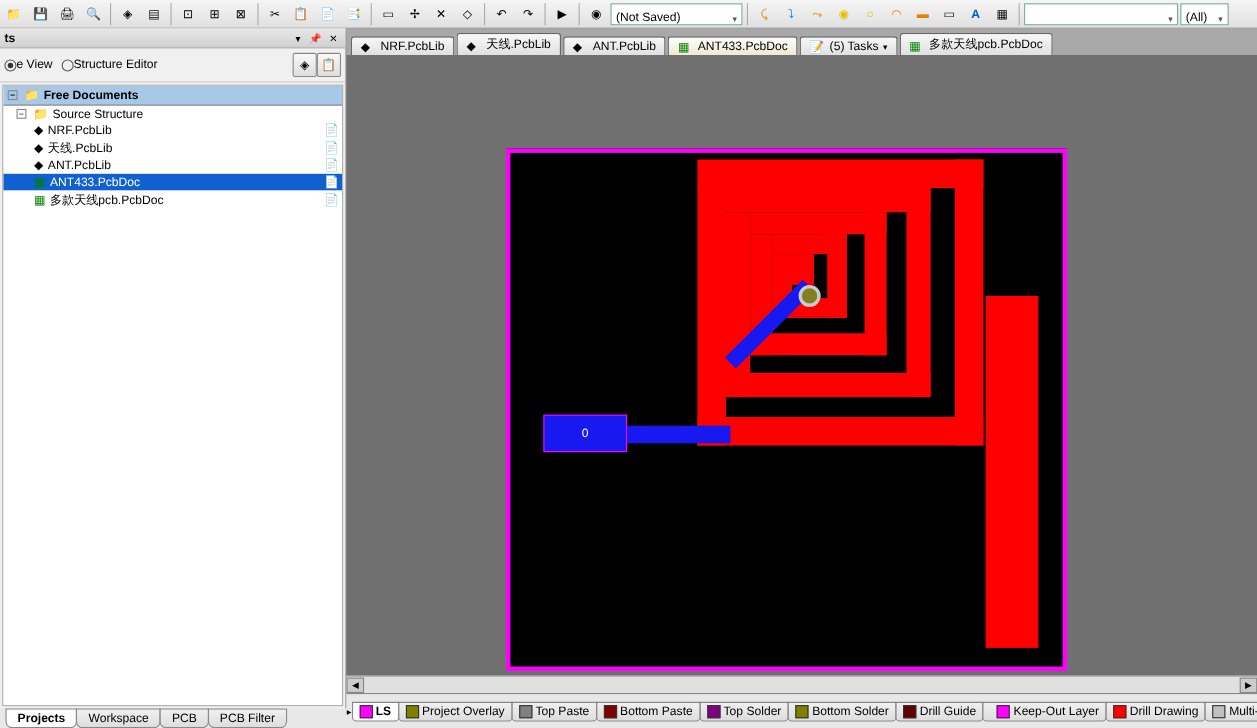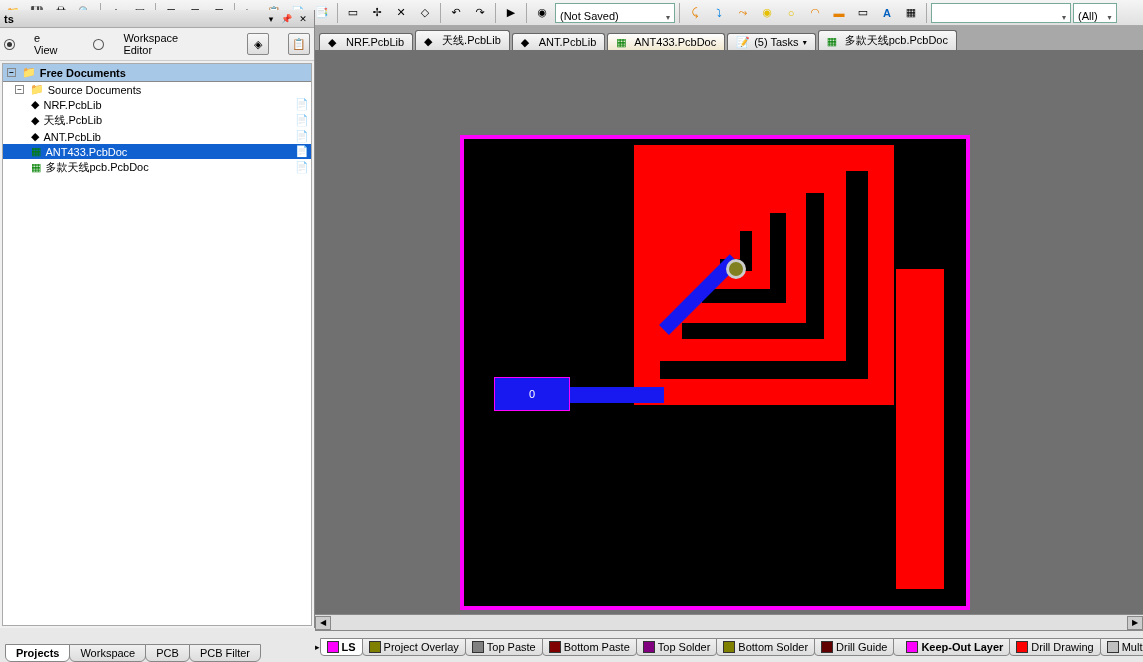--- a/index.html
+++ b/index.html
@@ -6,29 +6,29 @@
 body { width:1143px; height:662px; background:#e8e8e8; overflow:hidden; position:relative; }
 
 
 .toolbar { height:26px; background:linear-gradient(#f5f5f5,#e0e0e0); border-bottom:1px solid #aaa; display:flex; align-items:center; padding:0 2px; gap:2px; }
 .tb-btn { width:22px; height:22px; display:flex; align-items:center; justify-content:center; border:1px solid transparent; border-radius:2px; cursor:pointer; }
 .tb-sep { width:1px; height:20px; background:#aaa; margin:0 2px; }
 .tb-combo { height:20px; border:1px solid #7a9; background:white; padding:0 18px 0 4px; display:flex; align-items:flex-end; position:relative; min-width:120px; }
 .tb-combo::after { content:"▾"; position:absolute; right:4px; font-size:8px; color:#555; }
 
 
-.left-panel { position:absolute; left:0; top:10px; width:315px; height:618px; background:#f0f0f0; border-right:1px solid #888; display:flex; flex-direction:column; }
+.left-panel { position:absolute; left:0; top:26px; width:315px; height:618px; background:#f0f0f0; border-right:1px solid #888; display:flex; flex-direction:column; }
 .panel-hdr { height:18px; background:linear-gradient(#e8e8e8,#d0d0d0); display:flex; align-items:center; padding:0 4px; border-bottom:1px solid #aaa; }
 .panel-hdr-txt { flex:1; font-weight:bold; }
 .panel-hdr-ico { width:14px; height:14px; margin-left:2px; display:flex; align-items:center; justify-content:center; cursor:pointer; font-size:9px; }
 .ws-row { display:flex; padding:4px; gap:4px; }
 .ws-combo { flex:1; height:22px; border:1px solid #7a9; background:white; padding:0 18px 0 4px; position:relative; display:flex; align-items:center; }
 .ws-combo::after { content:"▾"; position:absolute; right:4px; font-size:8px; }
 .ws-btn { width:78px; height:22px; border:1px solid #888; background:linear-gradient(#f8f8f8,#ddd); border-radius:2px; display:flex; align-items:center; justify-content:center; cursor:pointer; }
-.view-row { display:flex; align-items:center; padding:4px; gap:19px; border-bottom:1px solid #ccc; }
+.view-row { display:flex; align-items:center; padding:4px; gap:0; border-bottom:1px solid #ccc; }
 .radio { width:11px; height:11px; border:1px solid #555; border-radius:50%; display:inline-block; position:relative; }
 .radio.sel::after { content:""; position:absolute; left:2px; top:2px; width:5px; height:5px; background:#333; border-radius:50%; }
 .sm-btn { width:22px; height:22px; border:1px solid #888; background:linear-gradient(#f8f8f8,#ddd); border-radius:2px; display:flex; align-items:center; justify-content:center; cursor:pointer; }
 
 .tree { flex:1; background:white; border:1px solid #aaa; margin:2px; overflow:auto; }
 .tree-hdr { background:#a8c8e8; padding:2px 4px; border-bottom:1px solid #888; display:flex; align-items:center; gap:4px; font-weight:bold; }
 .tree-item { padding:1px 4px 1px 12px; display:flex; align-items:center; gap:4px; cursor:pointer; }
 .tree-item.lvl2 { padding-left:28px; }
 .tree-item.sel { background:#1060d0; color:white; }
 .page-ico { margin-left:auto; width:12px; color:#888; }
@@ -119,35 +119,35 @@
   <div class="panel-hdr">
     <span class="panel-hdr-txt">ts</span>
     <span class="panel-hdr-ico">▾</span>
     <span class="panel-hdr-ico">📌</span>
     <span class="panel-hdr-ico">✕</span>
   </div>
   <div class="view-row">
     <span class="radio sel"></span>
     <span>e View</span>
     <span class="radio" style="margin-left:8px"></span>
-    <span>Workspace Editor</span>
+    <span>Structure Editor</span>
     <div style="flex:1"></div>
     <div class="sm-btn">◈</div>
     <div class="sm-btn">📋</div>
   </div>
   <div class="tree">
     <div class="tree-hdr">
       <span class="exp">−</span>
       <span>📁</span>
       <span>Free Documents</span>
     </div>
     <div class="tree-item">
       <span class="exp">−</span>
       <span>📁</span>
-      <span>Source Documents</span>
+      <span>Source Structure</span>
     </div>
     <div id="tree-items">
         <div class="tree-item lvl2">
           <span>◆</span>
           <span>NRF.PcbLib</span>
           <span class="page-ico">📄</span>
         </div>
         <div class="tree-item lvl2">
           <span>◆</span>
           <span>天线.PcbLib</span>
@@ -275,21 +275,21 @@
       <span>Top Solder</span>
     </div>
     <div class="layer-tab">
       <span class="layer-sw" style="background:#808000"></span>
       <span>Bottom Solder</span>
     </div>
     <div class="layer-tab">
       <span class="layer-sw" style="background:#600000"></span>
       <span>Drill Guide</span>
     </div>
-    <div class="layer-tab" style="font-weight: bold; padding-left: 12px;">
+    <div class="layer-tab" style="font-weight: normal; padding-left: 12px;">
       <span class="layer-sw" style="background:#ff00ff"></span>
       <span>Keep-Out Layer</span>
     </div>
     <div class="layer-tab">
       <span class="layer-sw" style="background:#ff0000"></span>
       <span>Drill Drawing</span>
     </div>
     <div class="layer-tab">
       <span class="layer-sw" style="background:#c0c0c0"></span>
       <span>Multi-Lay</span>

